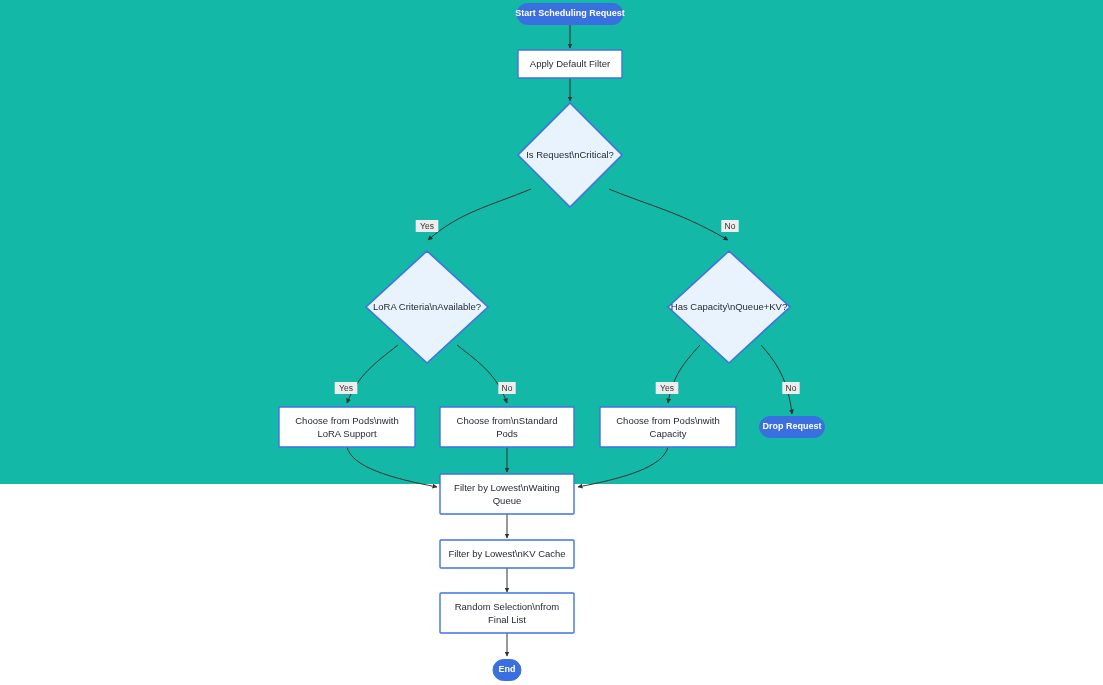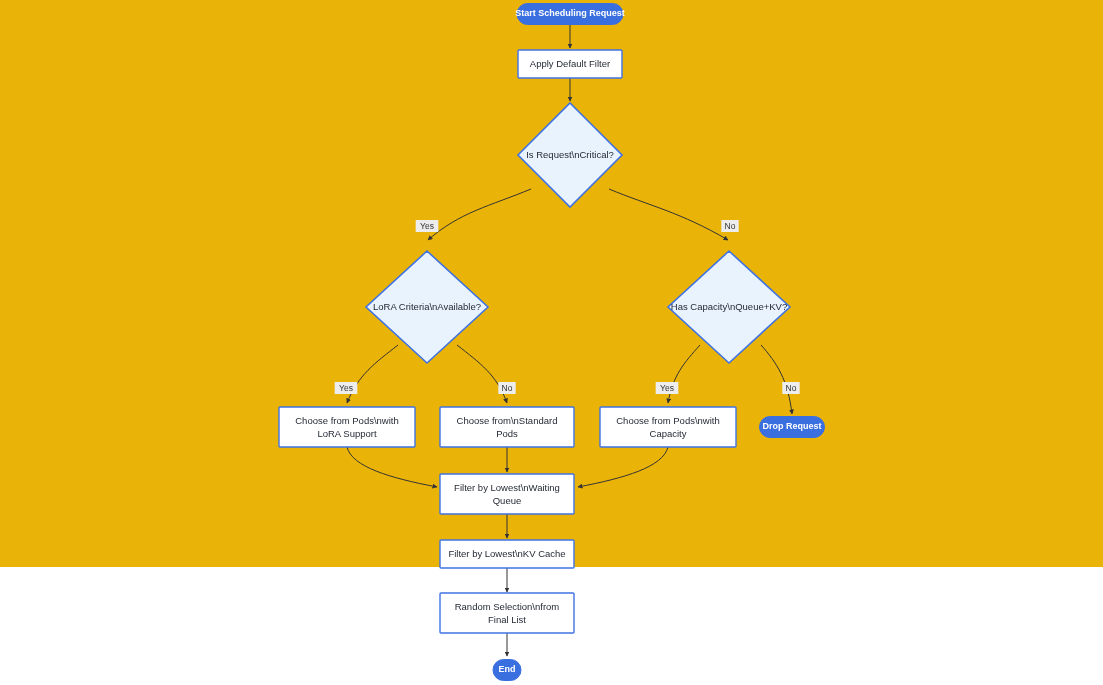--- a/index.html
+++ b/index.html
@@ -9,22 +9,22 @@
   }
   body {
     width: 1103px;
     height: 685px;
     font-family: "Liberation Sans", sans-serif;
     overflow: hidden;
   }
   #canvas {
     position: relative;
     width: 1103px;
-    height: 567px;
-    background: #eab308;
+    height: 484px;
+    background: #14b8a6;
   }
   svg.flow {
     position: absolute;
     top: 0;
     left: 0;
     width: 1103px;
     height: 685px;
   }
   .edge-path {
     fill: none;

